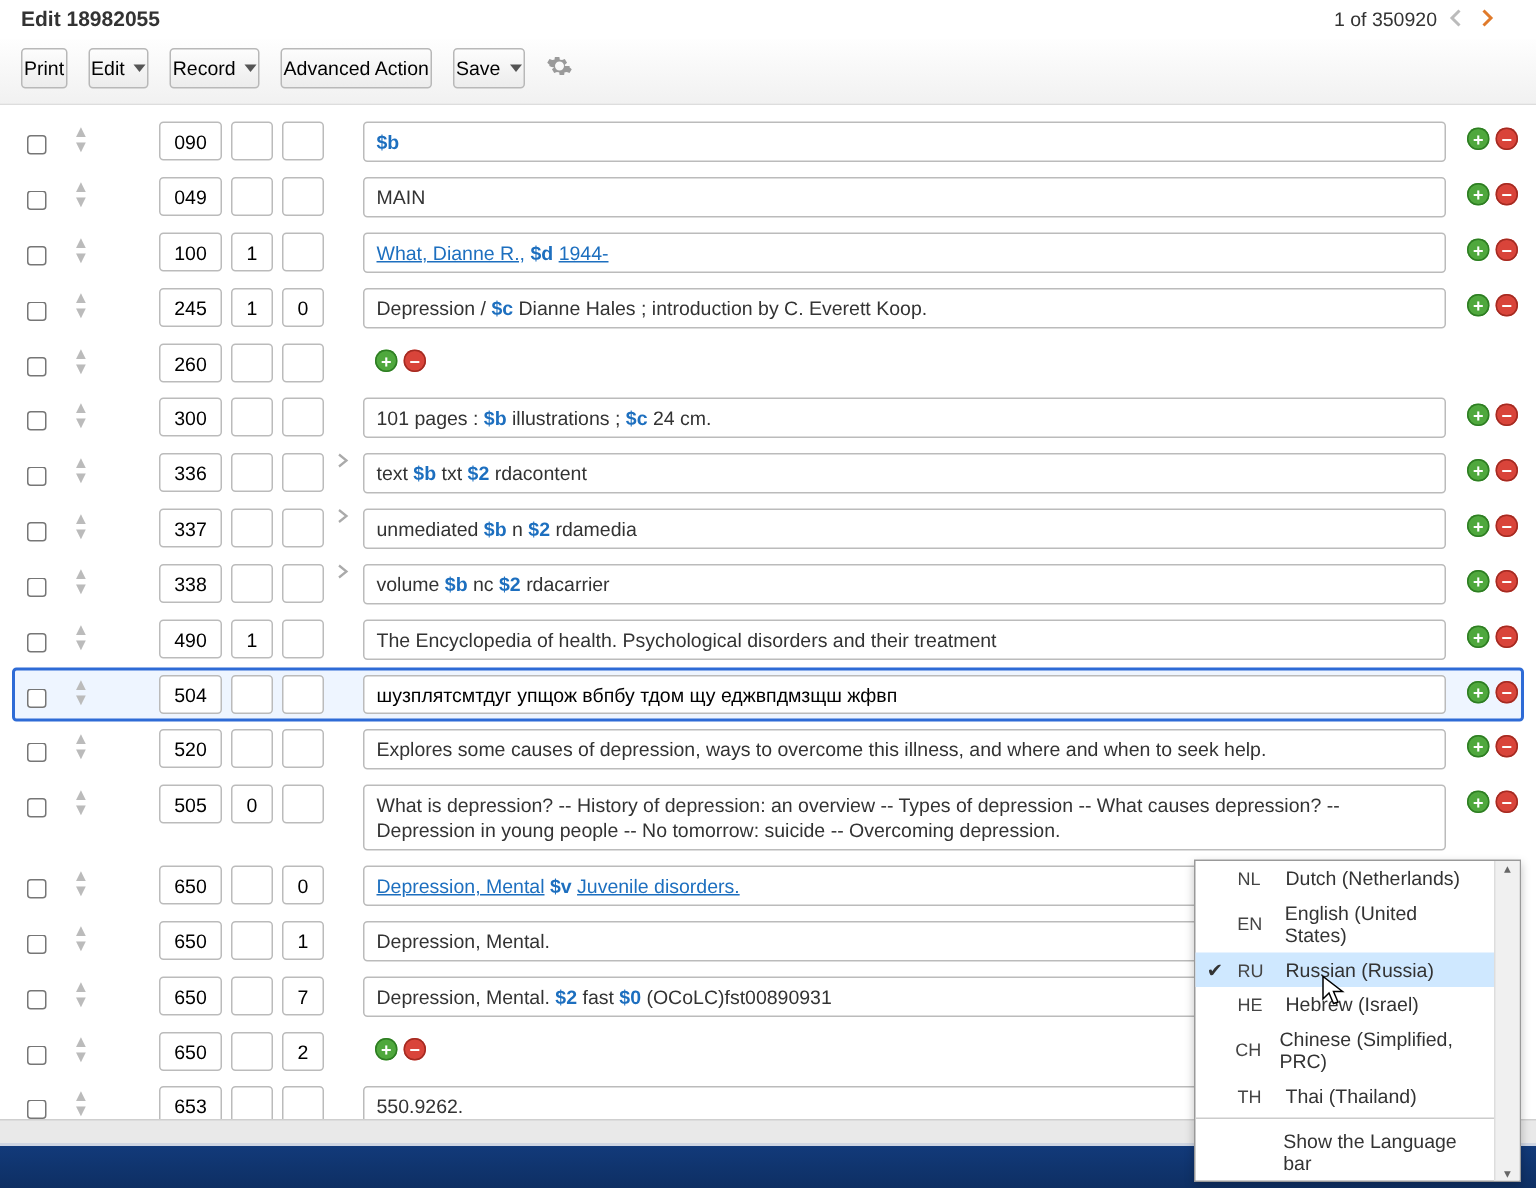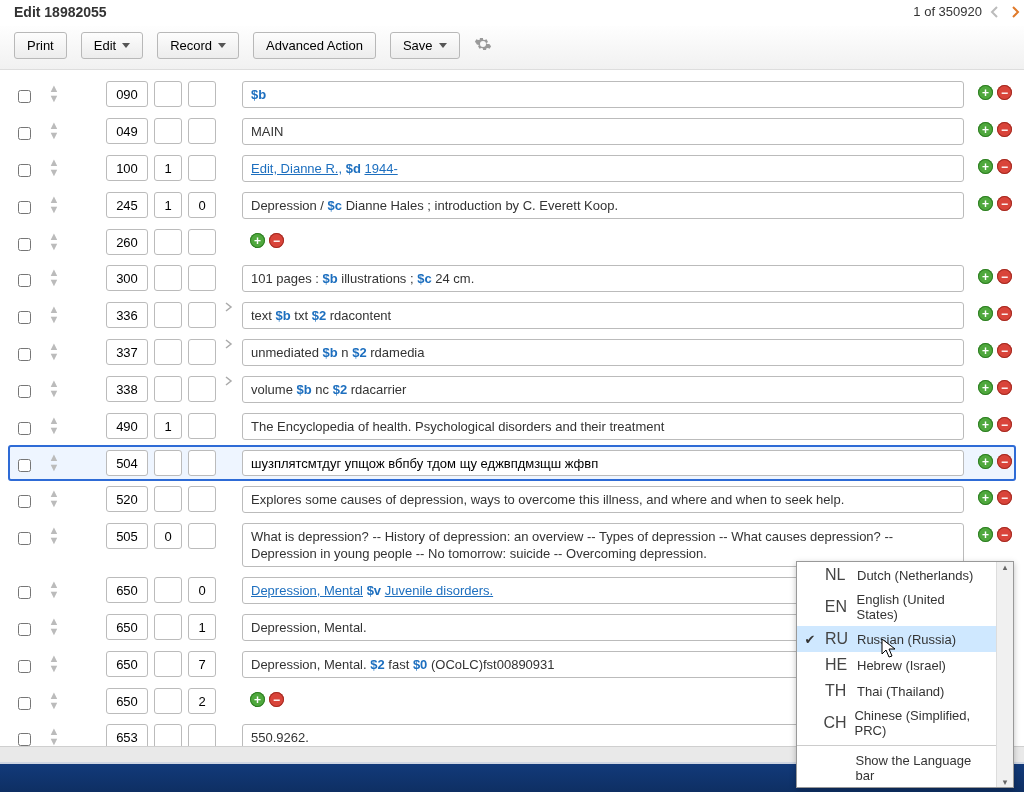--- a/index.html
+++ b/index.html
@@ -1,24 +1,24 @@
 <!DOCTYPE html>
 <html><head>
 <meta charset="utf-8">
 <style>
   * { box-sizing: border-box; }
   html, body { margin: 0; padding: 0; font-family: Arial, Helvetica, sans-serif; font-size: 13px; background: #fff; color: #333; }
   .frame { width: 1024px; height: 792px; background: #fff; position: relative; overflow: hidden; }
 
-  .titlebar { display: flex; align-items: flex-start; justify-content: space-between; padding: 4px 2px 6px 14px; font-weight: bold; font-size: 14px; }
+  .titlebar { display: flex; align-items: center; justify-content: space-between; padding: 4px 26px 6px 14px; font-weight: bold; font-size: 14px; }
   .titlebar .right { display:flex; align-items:center; gap:6px; font-weight: normal; font-size:13px; }
   .chev { width:14px; height:14px; display:inline-flex; align-items:center; justify-content:center; }
 
   .toolbar { padding: 6px 10px 10px 14px; display:flex; gap:14px; align-items:center; border-bottom:1px solid #ddd; background: linear-gradient(#fefefe,#f1f1f1); }
-  .btn { background: linear-gradient(#fdfdfd,#ececec); border:1px solid #b8b8b8; border-radius:3px; padding:5px 12px; font-size:13px; cursor:pointer; display:inline-flex; align-items:center; gap:6px; }
+  .btn { background: linear-gradient(#fdfdfd,#ececec); border:1px solid #b8b8b8; border-radius:3px; padding:5px 1px; font-size:13px; cursor:pointer; display:inline-flex; align-items:center; gap:6px; }
   .caret { width:0; height:0; border-left:4px solid transparent; border-right:4px solid transparent; border-top:5px solid #555; display:inline-block; }
   .gear { color:#888; }
 
   .editor { padding: 6px 8px 0 8px; height: calc(100% - 94px); overflow-y: auto; position:relative; }
   .row { display:flex; align-items:flex-start; gap:6px; padding:3px 2px; border:2px solid transparent; position:relative; }
   .row.selected { border:2px solid #2e6bd6; background:#eef5ff; border-radius:3px; }
 
   .col-ck { width:24px; display:flex; align-items:center; justify-content:center; padding-top:6px;}
   .col-mv { width:24px; display:flex; flex-direction:column; align-items:center; color:#bbb; padding-top:2px; line-height:10px; font-size:11px; }
   .col-tag { width:42px; }
@@ -35,21 +35,21 @@
 
   .circ { width:15px; height:15px; border-radius:50%; display:inline-flex; align-items:center; justify-content:center; color:#fff; font-weight:bold; font-size:12px; line-height:1; }
   .plus { background:#4fa83d; box-shadow: inset 0 0 0 1px #2e7d23; }
   .minus { background:#d9443a; box-shadow: inset 0 0 0 1px #a32b22; }
 
   .langmenu { position:absolute; right:10px; bottom:8px; width:218px; border:1px solid #999; background:#fff; box-shadow:0 2px 6px rgba(0,0,0,.25); font-size:13px; z-index:50;}
   .langmenu .item { display:flex; align-items:center; gap:8px; padding:4px 8px 4px 6px; cursor:default; }
   .langmenu .item.sel { background:#cfe8ff; }
   .langmenu .sep { border-top:1px solid #ccc; margin:3px 0; }
   .langmenu .ck { width:14px; text-align:center; }
-  .langmenu .code { width:24px; color:#444; font-size:16px;}
+  .langmenu .code { width:24px; color:#444; font-size:12px;}
   .scrollhint { position:absolute; right:0; top:0; bottom:0; width:17px; background:#f0f0f0; border-left:1px solid #ddd; display:flex; flex-direction:column; justify-content:space-between; align-items:center; font-size:9px; color:#666; }
   .cursor { position:absolute; z-index:60; pointer-events:none; }
 
   .bottombar { position:absolute; left:0; right:0; bottom:0; height:30px; background:linear-gradient(#123a7a,#0e2f63); border-top:2px solid #cfd6e3; }
   .bottomscroll { position:absolute; left:0; right:0; bottom:30px; height:16px; background:#e9e9e9; border-top:1px solid #cfcfcf; }
 </style>
 </head>
 <body>
 
 <div class="frame">
@@ -147,21 +147,21 @@
         <div class="col-mv">
           <span>▲</span>
           <span>▼</span>
         </div>
         <div style="width: 28px;"></div>
         <div class="col-tag"><input class="tag" value="100" style=""></div>
         <div class="col-i1"><input class="ind" value="1" style=""></div>
         <div class="col-i2"><input class="ind" style=""></div>
         <div class="col-exp"></div>
         <div class="col-val">
-          <div class="valbox"><span class="lnk">Edit, Dianne R.,</span> <span class="subf">$d</span>  <span class="lnk">1944-</span></div>
+          <div class="valbox"><span class="lnk">What, Dianne R.,</span> <span class="subf">$d</span>  <span class="lnk">1944-</span></div>
         </div>
         <div class="col-act">
           <span class="circ plus">+</span>
           <span class="circ minus">−</span>
         </div>
       </div>
       <div class="row">
         <div class="col-ck">
           <input type="checkbox" style="">
         </div>
@@ -503,27 +503,27 @@
           <span class="code">RU</span>
           <span>Russian (Russia)</span>
         </div>
         <div class="item">
           <span class="ck"></span>
           <span class="code">HE</span>
           <span>Hebrew (Israel)</span>
         </div>
         <div class="item">
           <span class="ck"></span>
+          <span class="code">CH</span>
+          <span>Chinese (Simplified, PRC)</span>
+        </div>
+        <div class="item">
+          <span class="ck"></span>
           <span class="code">TH</span>
           <span>Thai (Thailand)</span>
-        </div>
-        <div class="item">
-          <span class="ck"></span>
-          <span class="code">CH</span>
-          <span>Chinese (Simplified, PRC)</span>
         </div>
       </div>
     <div class="sep"></div>
     <div class="item" style="margin-right:17px;">
       <span class="ck"></span>
         <span class="code"></span>
       <span>Show the Language bar</span>
     </div>
 
     <svg class="cursor" style="left:84px; top:76px;" width="16" height="22" viewBox="0 0 16 22">

